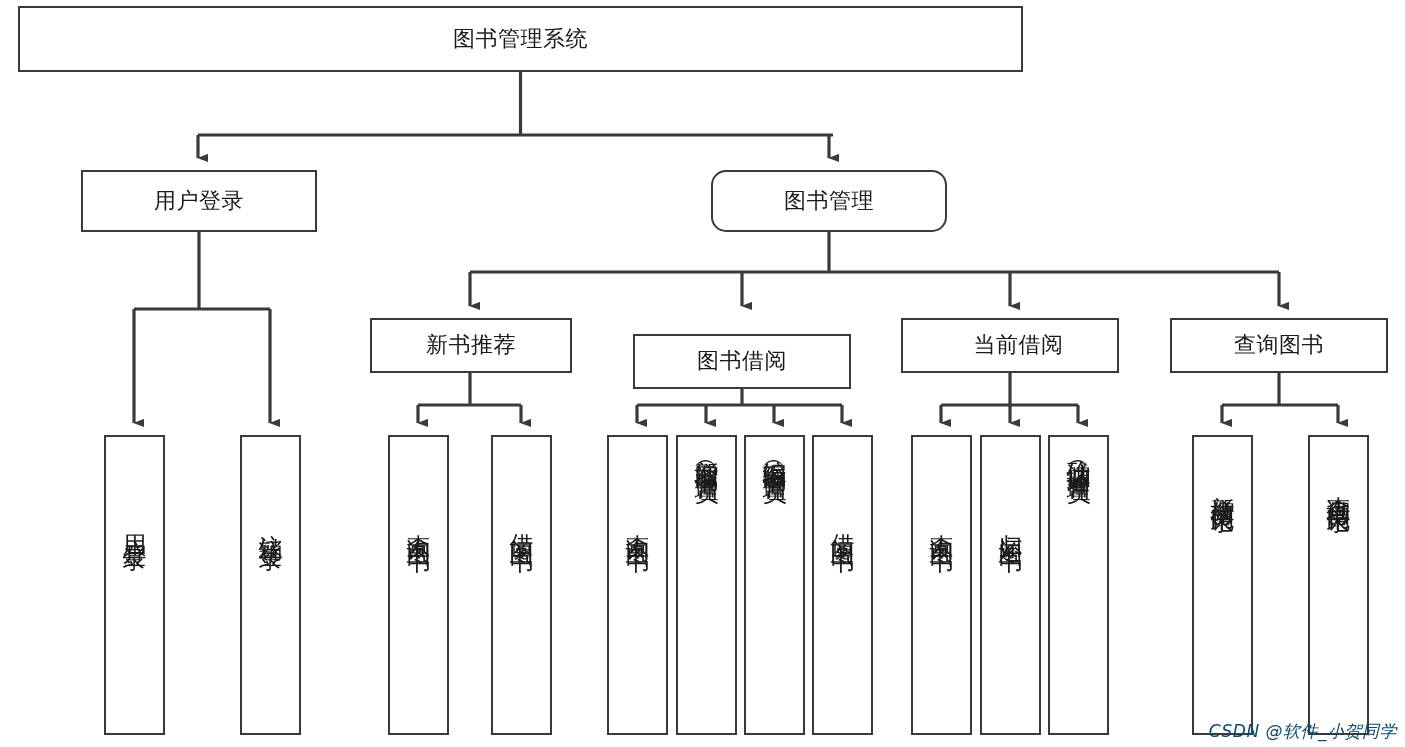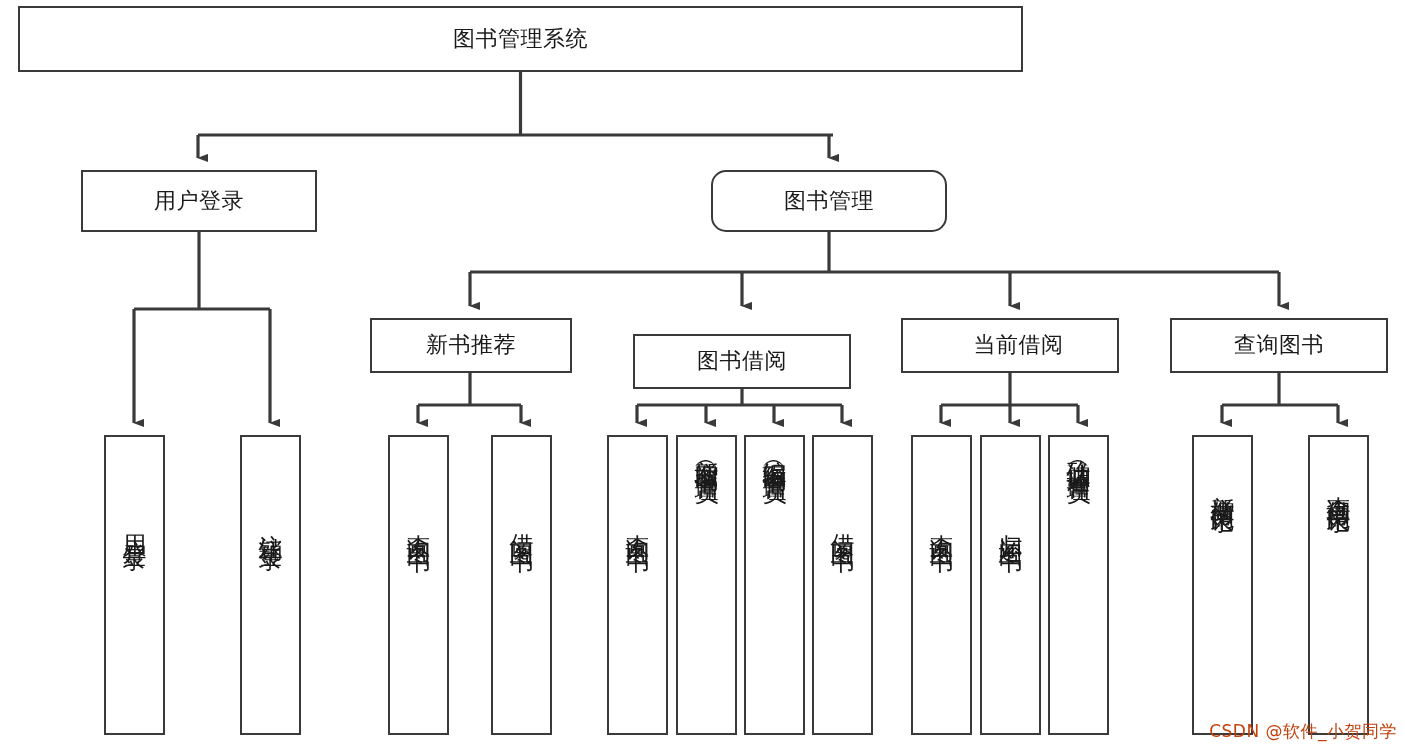--- a/index.html
+++ b/index.html
@@ -65,23 +65,24 @@
     white-space: nowrap;
   }
   .node.vert.tall .label {
     letter-spacing: 3px;
   }
   #watermark {
     position: absolute;
     right: 8px;
     bottom: 4px;
     font-size: 17px;
-    color: #c2410c;
+    color: #0c4a6e;
     letter-spacing: 0.5px;
     white-space: nowrap;
+    font-style: italic;
   }
 </style>
 </head>
 <body>
 
 <div id="diagram-root">
 
   <svg id="edges-layer" viewBox="0 0 1405 747" width="1405" height="747" xmlns="http://www.w3.org/2000/svg">
     <defs>
       <marker id="arrowhead" markerWidth="9" markerHeight="11" refX="4.5" refY="10.2" orient="auto" markerUnits="userSpaceOnUse">

